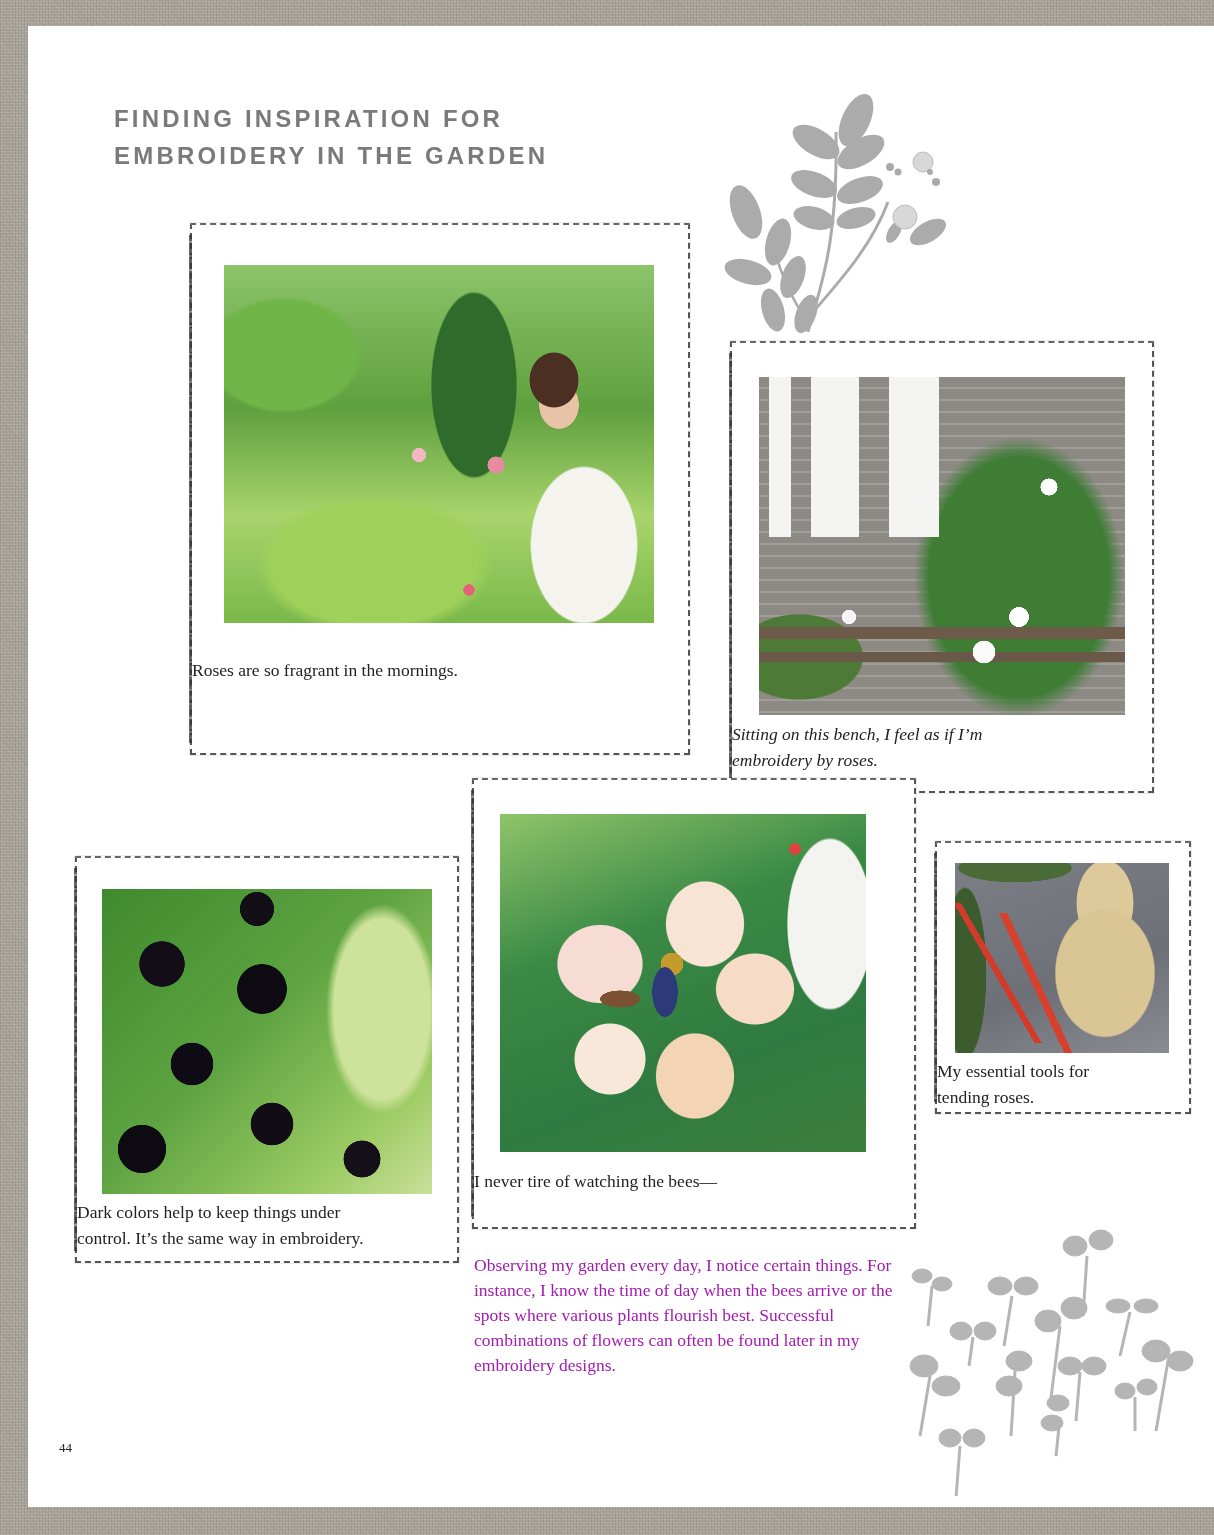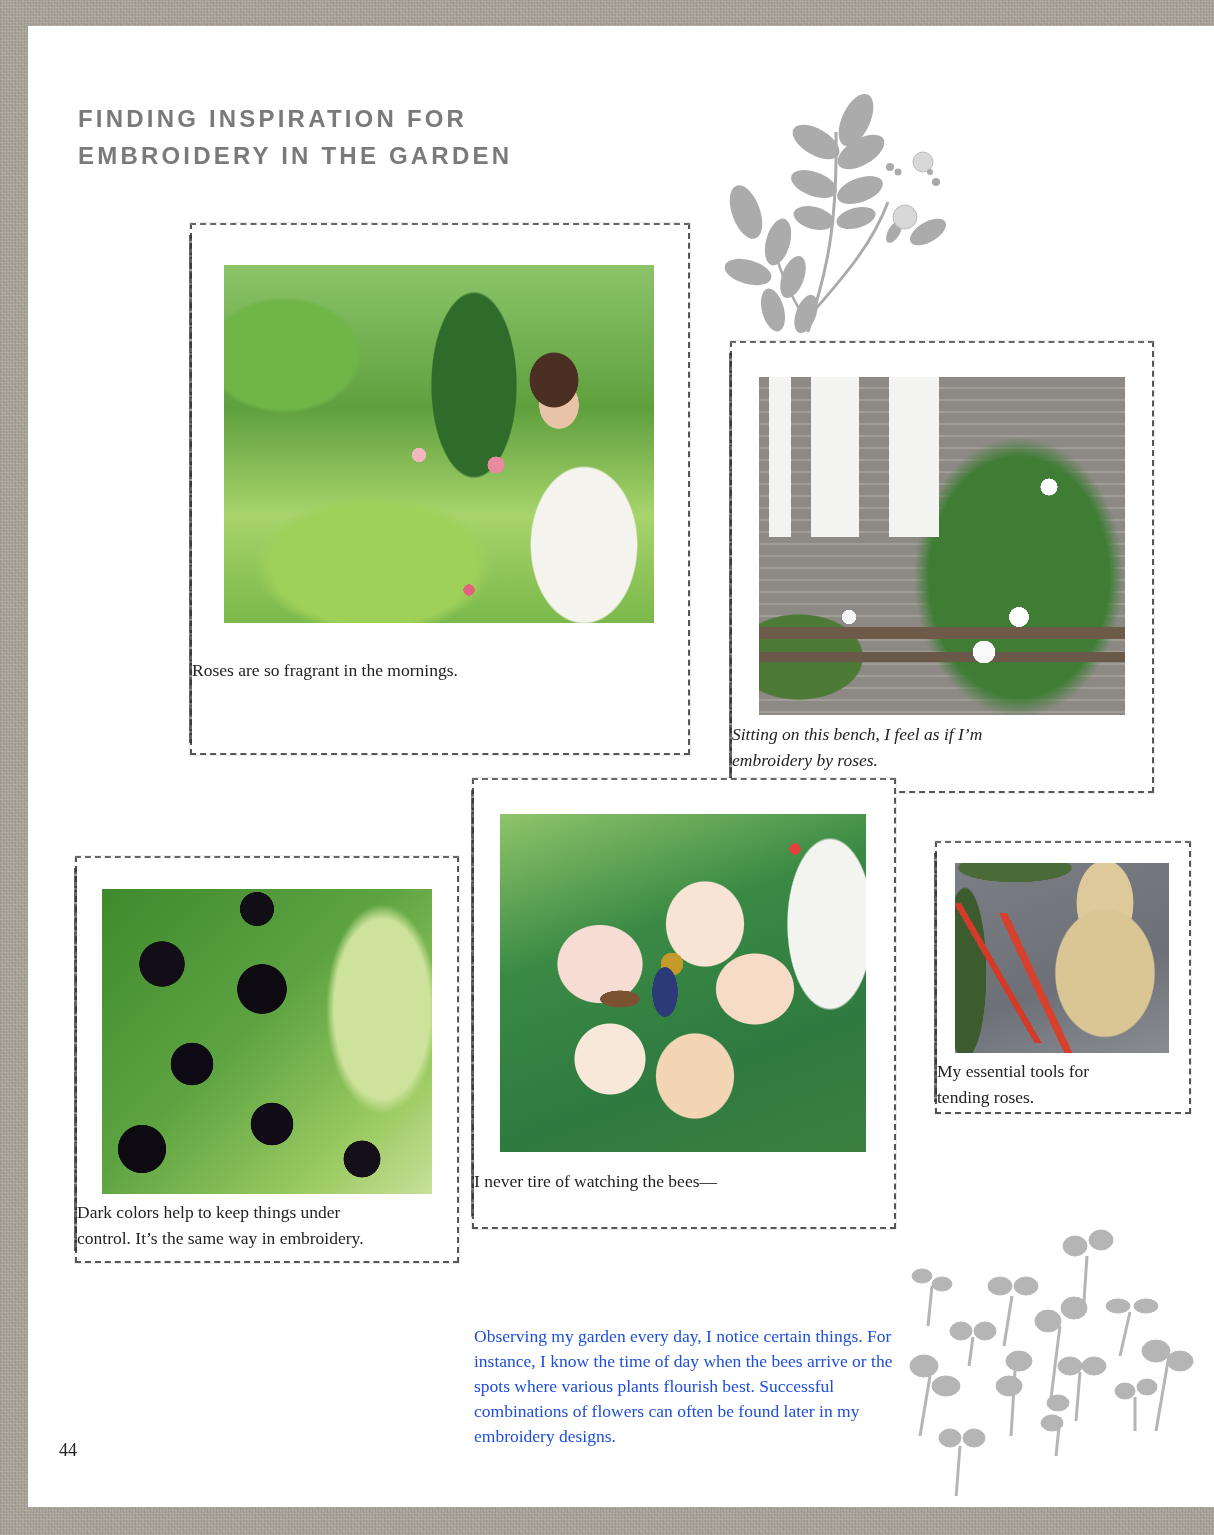--- a/index.html
+++ b/index.html
@@ -14,47 +14,47 @@
   .page {
     position: absolute; left: 28px; top: 26px; width: 1186px; height: 1481px;
     background: #ffffff;
   }
   .title {
     position: absolute; left: 50px; top: 74px; margin: 0;
     font-family: "Liberation Sans", sans-serif; font-weight: bold;
     font-size: 24px; line-height: 37px; letter-spacing: 3.2px;
     color: #7a7a7c;
   }
-  .title span { display: block; }
+  .title span { display: block; margin-left: 36px; }
   .frame {
     position: absolute; background: #fff;
     border: 2px dashed #555;
     border-top: 2px dashed #666;
     box-shadow: 0 0 0 0.5px rgba(0,0,0,0.15);
   }
   .frame::before {
     content: ""; position: absolute; left: -3px; top: 10px; bottom: 10px; width: 3px;
     background: repeating-linear-gradient(180deg, #333 0 6px, #777 6px 8px, #333 8px 14px);
     opacity: 0.75;
   }
   .photo { position: absolute; overflow: hidden; }
   .caption {
     position: absolute; left: 0; right: 0; 
     font-family: "Liberation Serif", serif; font-size: 17.5px; line-height: 26px;
     color: #222;
   }
   .caption span { display: block; }
   .body-text {
-    position: absolute; left: 446px; top: 1298px; width: 430px; margin: 0;
+    position: absolute; left: 446px; top: 1227px; width: 430px; margin: 0;
     font-family: "Liberation Serif", serif; font-size: 17.5px; line-height: 25px;
-    color: #1d4ed8;
+    color: #a21caf;
   }
   .page-number {
     position: absolute; left: 31px; top: 1414px;
-    font-family: "Liberation Serif", serif; font-size: 18px; color: #222;
+    font-family: "Liberation Serif", serif; font-size: 13px; color: #222;
   }
   .illus { position: absolute; }
   svg { display: block; }
 </style>
 </head>
 <body>
 
 <div class="page">
 
   <h1 class="title">
@@ -126,21 +126,21 @@
         linear-gradient(90deg, transparent 0 10px, #f4f4f2 10px 32px, transparent 32px 52px, #f4f4f2 52px 100px, transparent 100px 130px, #f4f4f2 130px 180px, transparent 180px) top/100% 160px no-repeat,
         radial-gradient(ellipse 150px 200px at 260px 200px, #3f7d35 0 60%, transparent 70%),
         radial-gradient(ellipse 90px 60px at 40px 280px, #4e7a38 0 70%, transparent 72%),
         repeating-linear-gradient(180deg, #8d8a85 0 10px, #a19e98 10px 12px);"></div>
     <div class="caption" style="top:378px;font-style:italic;">
       <span>Sitting on this bench, I feel as if I’m</span>
       <span>embroidery by roses.</span>
     </div>
   </div>
 
-  <div class="frame" style="left:444px; top:752px; width:420px; height:447px;">
+  <div class="frame" style="left:444px; top:752px; width:420px; height:447px;padding-left:20px;">
     <div class="photo" style="left:26px; top:34px; width:366px; height:338px;
       background:
         radial-gradient(ellipse 18px 35px at 165px 178px, #2d3a7a 0 70%, transparent 72%),
         radial-gradient(ellipse 28px 12px at 120px 185px, #7a5232 0 70%, transparent 72%),
         radial-gradient(circle 16px at 172px 150px, #c49a2a 0 70%, transparent 72%),
         radial-gradient(ellipse 55px 60px at 195px 262px, #f3d4b4 0 70%, transparent 72%),
         radial-gradient(ellipse 60px 55px at 100px 150px, #f6dcd2 0 70%, transparent 72%),
         radial-gradient(ellipse 55px 60px at 205px 110px, #f8e4d4 0 70%, transparent 72%),
         radial-gradient(ellipse 55px 50px at 255px 175px, #f6dcc6 0 70%, transparent 72%),
         radial-gradient(ellipse 50px 50px at 110px 245px, #f8e8da 0 70%, transparent 72%),

